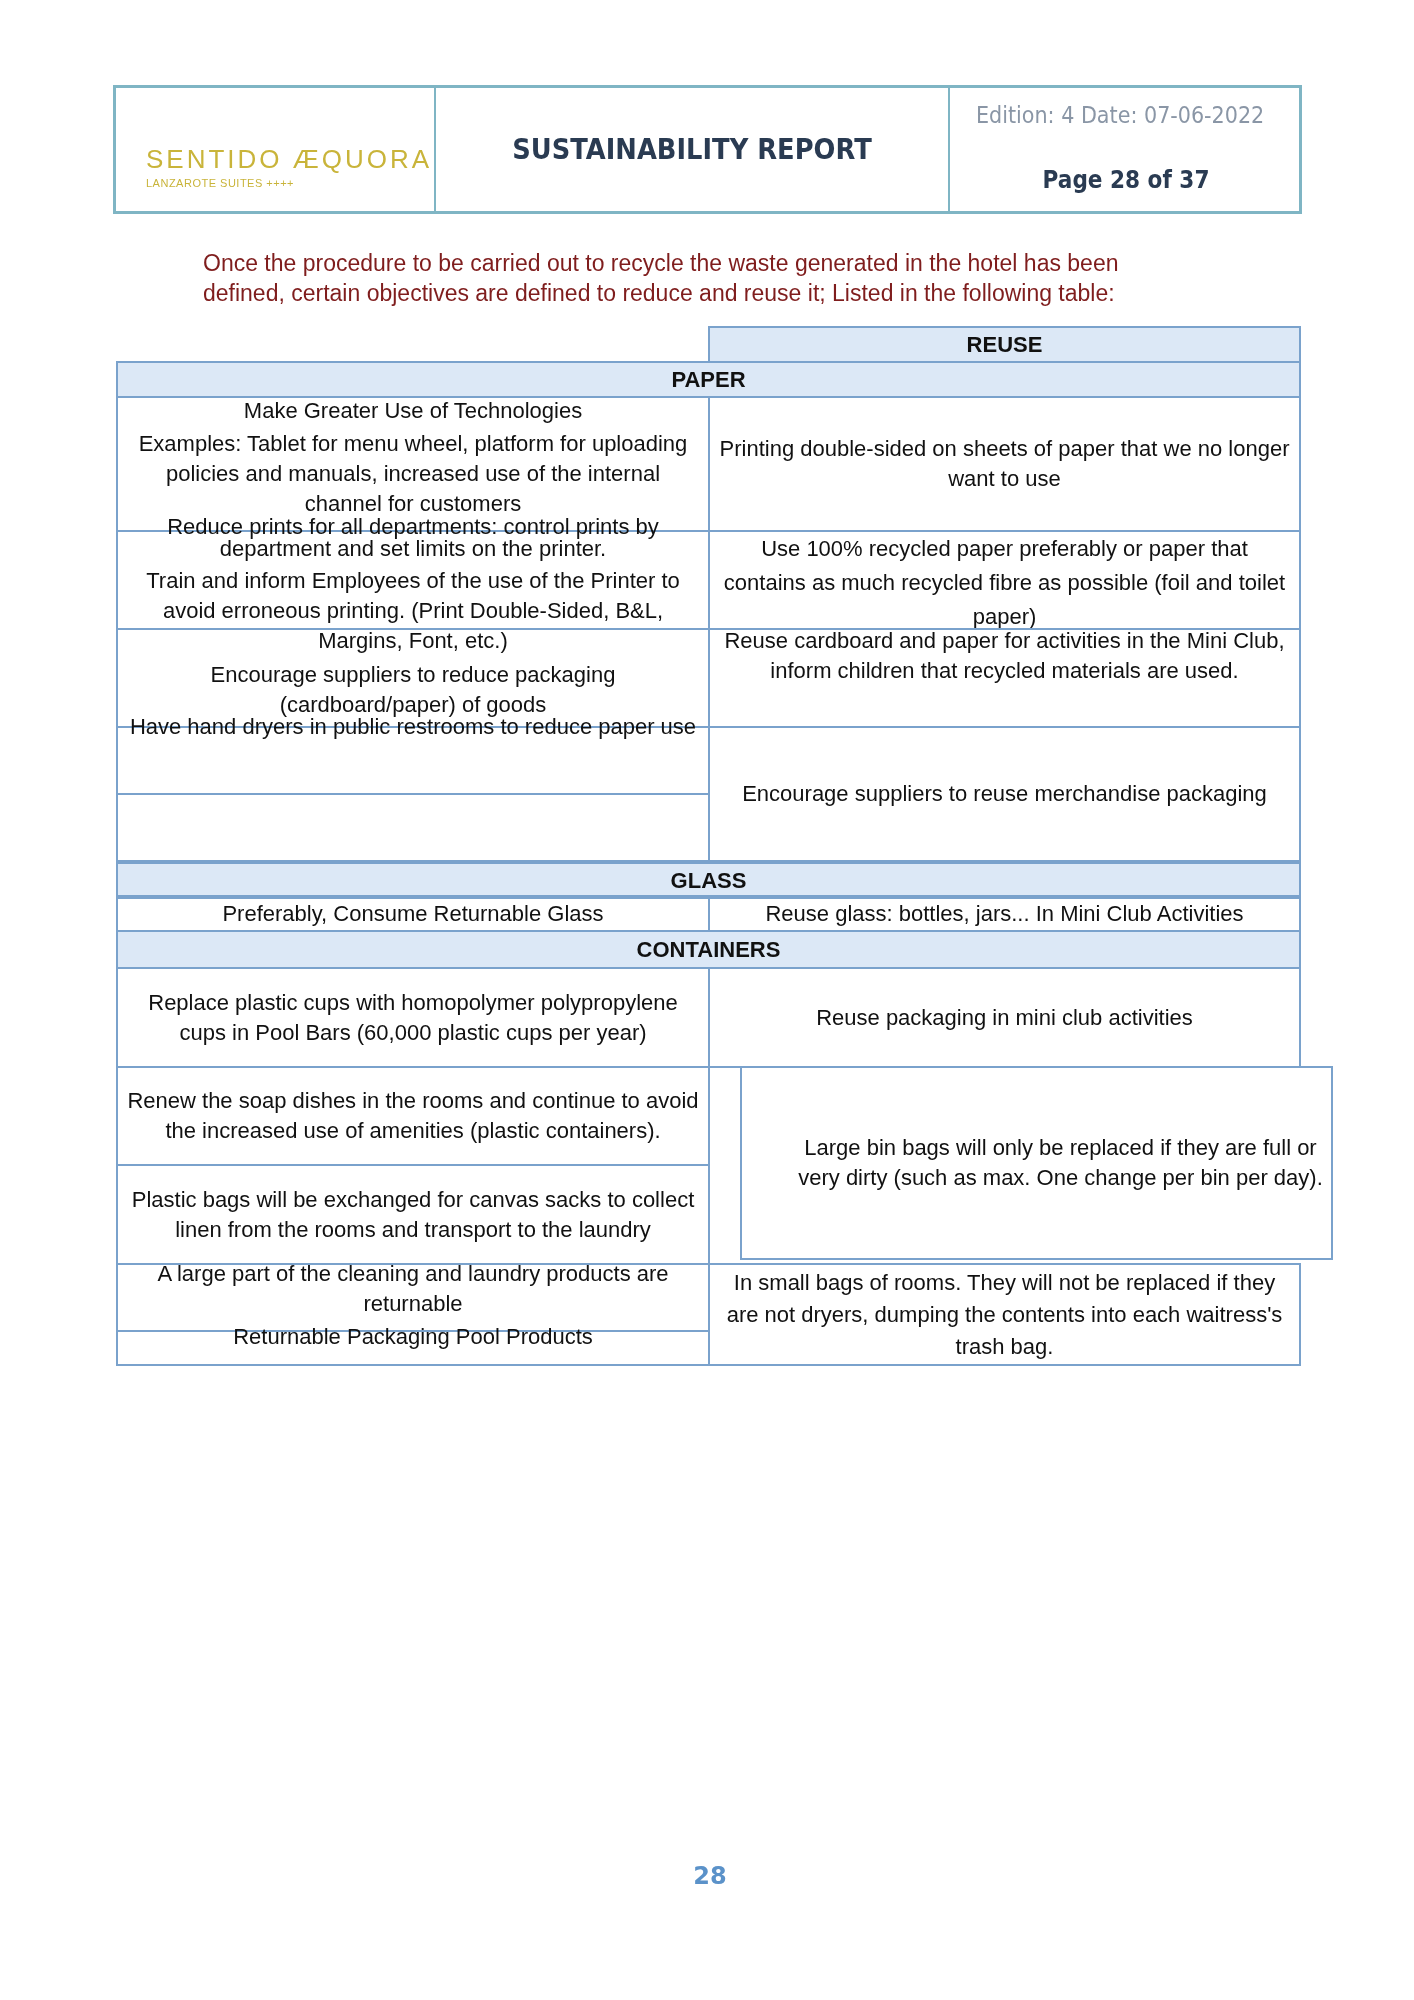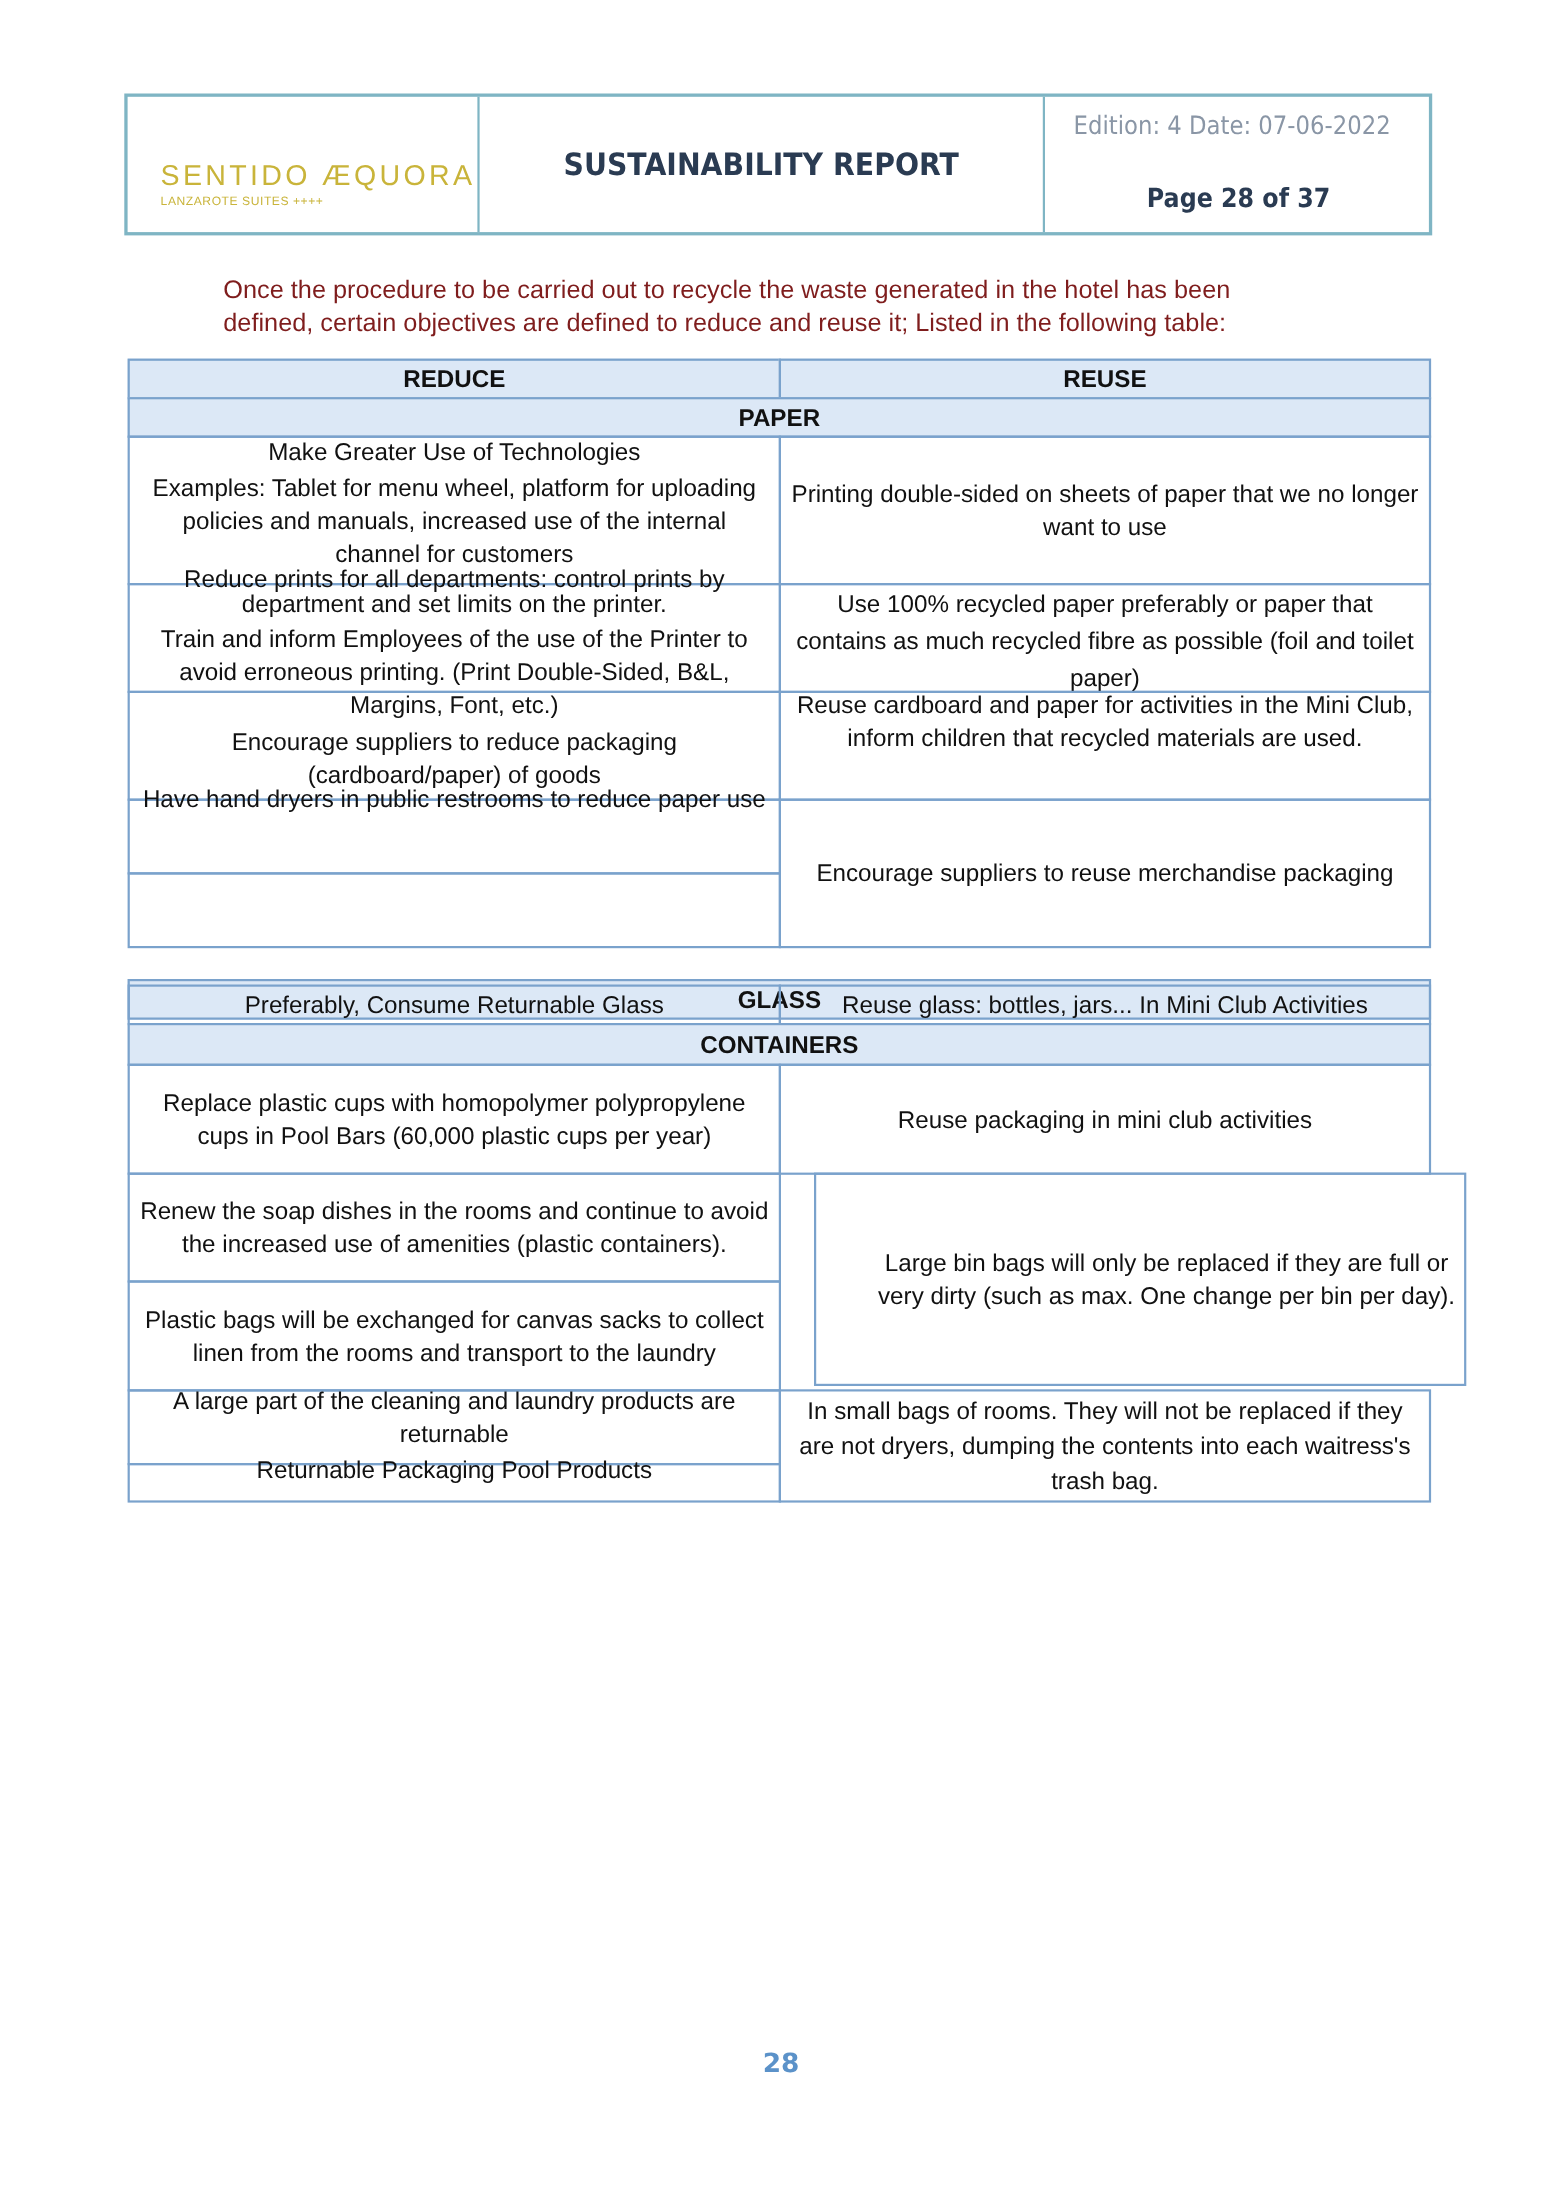--- a/index.html
+++ b/index.html
@@ -37,23 +37,20 @@
   </div>
   <div class="title">SUSTAINABILITY REPORT</div>
   <div class="edition">Edition: 4 Date: 07-06-2022</div>
   <div class="pageof">Page 28 of 37</div>
 </div>
 
 <div class="intro">Once the procedure to be carried out to recycle the waste generated in the hotel has been defined, certain objectives are defined to reduce and reuse it; Listed in the following table:</div>
 
 <div class="tbl">
 
-  <div class="cell band" style="left:0;top:0;width:594px;height:37px;">
-      <span class="t">REDUCE</span>
-    </div>
   <div class="cell band" style="left:592px;top:0;width:593px;height:37px;">
       <span class="t">REUSE</span>
     </div>
 
   <div class="cell band" style="left:0;top:35px;width:1185px;height:37px;">
       <span class="t">PAPER</span>
     </div>
 
   <div class="cell top" style="left:0;top:70px;width:594px;height:136px;">
     <span class="t" style="margin-top:-2px">Make Greater Use of Technologies</span>
@@ -79,21 +76,21 @@
   <div class="cell top" style="left:592px;top:204px;width:593px;height:100px;">
       <span class="t" style="margin-top:0;line-height:34px">Use 100% recycled paper preferably or paper that contains as much recycled fibre as possible (foil and toilet paper)</span>
     </div>
   <div class="cell top" style="left:592px;top:302px;width:593px;height:100px;">
       <span class="t" style="margin-top:-4px">Reuse cardboard and paper for activities in the Mini Club, inform children that recycled materials are used.</span>
     </div>
   <div class="cell" style="left:592px;top:400px;width:593px;height:136px;">
       <span class="t">Encourage suppliers to reuse merchandise packaging</span>
     </div>
 
-  <div class="cell band" style="left:0;top:564px;width:1185px;height:37px;">
+  <div class="cell band" style="left:0;top:536px;width:1185px;height:37px;">
       <span class="t">GLASS</span>
     </div>
   <div class="cell" style="left:0;top:569px;width:594px;height:37px;">
       <span class="t">Preferably, Consume Returnable Glass</span>
     </div>
   <div class="cell" style="left:592px;top:569px;width:593px;height:37px;">
       <span class="t">Reuse glass: bottles, jars... In Mini Club Activities</span>
     </div>
 
   <div class="cell band" style="left:0;top:604px;width:1185px;height:39px;">

